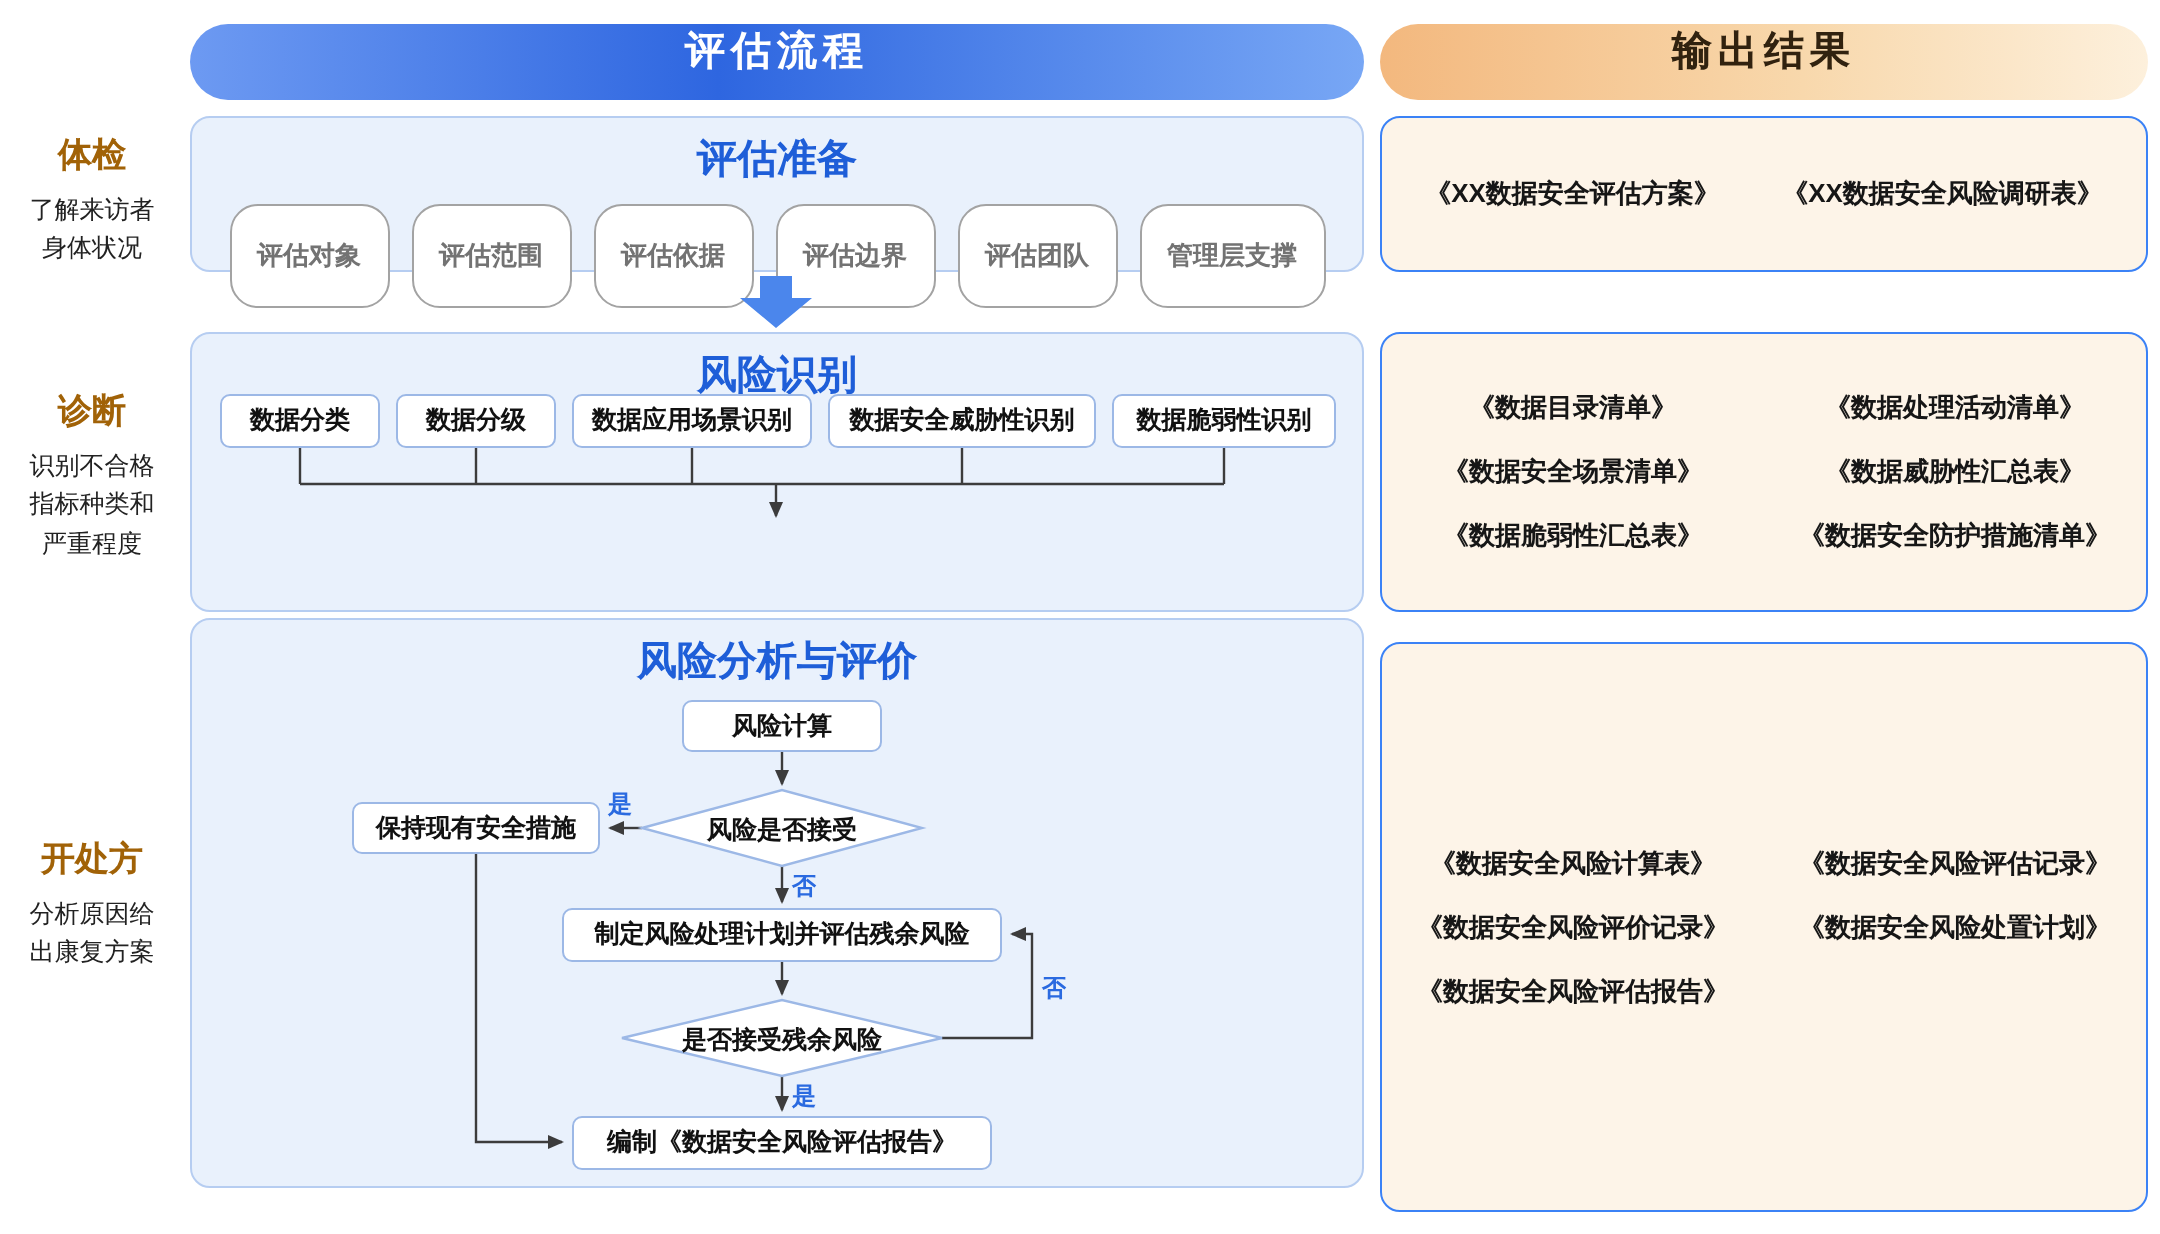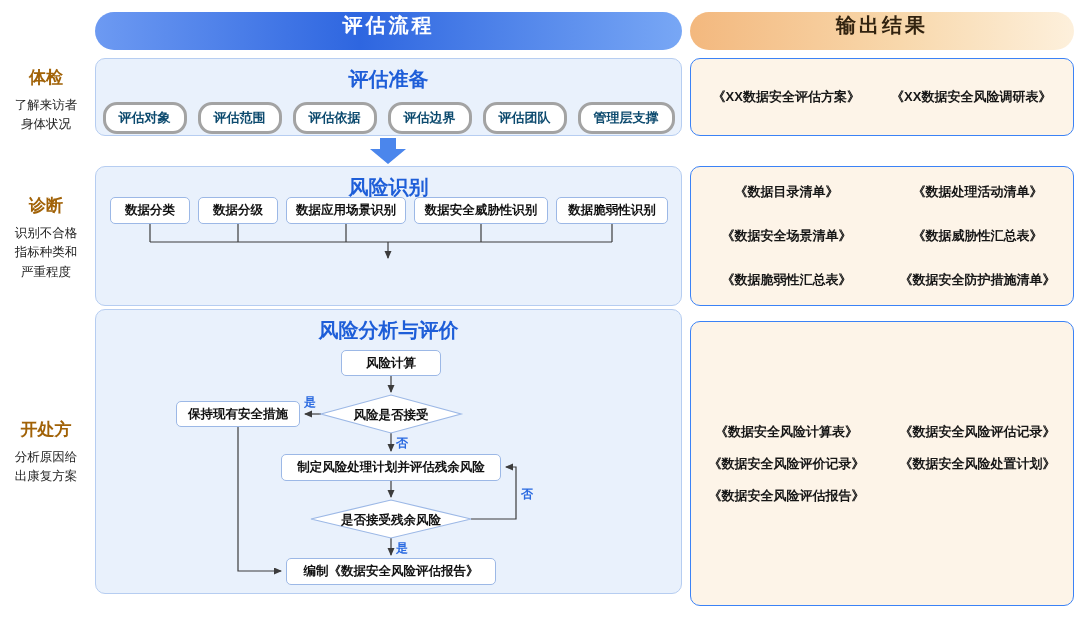--- a/index.html
+++ b/index.html
@@ -12,28 +12,28 @@
   .hdr-orange { left:690px; width:384px; color:#31220f; background:linear-gradient(90deg,#f3b87e 0%,#f8d8ac 55%,#fdf0dc 100%); }
 
   
   .sec { position:absolute; border-radius:10px; }
   .sec-blue { left:95px; width:587px; background:#e9f1fc; border:1px solid #b6cdf1; }
   .sec-orange { left:690px; width:384px; background:#fdf4e8; border:1px solid #3b82f6; }
   #prep { top:58px; height:78px; }
   #identify { top:166px; height:140px; }
   #analysis { top:309px; height:285px; }
   #out1 { top:58px; height:78px; display:flex; align-items:center; justify-content:space-around; padding:0 6px; }
-  #out2 { top:166px; height:140px; display:grid; grid-template-columns:1fr 1fr; align-content:center; justify-items:center; row-gap:26px; }
+  #out2 { top:166px; height:140px; display:grid; grid-template-columns:1fr 1fr; align-content:center; justify-items:center; row-gap:14px; }
   #out3 { top:309px; height:285px; display:grid; grid-template-columns:1fr 1fr; align-content:center; justify-items:center; row-gap:14px;margin-top:12px; }
 
   .sec-title { color:#1e5ed8; font-size:20px; font-weight:bold; text-align:center; padding-top:7px; }
 
   
   .pill-row { display:flex; justify-content:center; gap:11px; margin-top:9px; }
-  .pill { background:#fff; border:3px solid #a3a3a3; border-radius:14px; padding:4px 13px; font-size:13px; font-weight:bold; color:#0c4a6e; white-space:nowrap; }
+  .pill { background:#fff; border:1px solid #a3a3a3; border-radius:14px; padding:16px 13px; font-size:13px; font-weight:bold; color:#737373; white-space:nowrap; }
 
   
   .fbox { position:absolute; background:#fff; border:1px solid #9cb8e6; border-radius:5px; display:flex; align-items:center; justify-content:center; font-size:12.5px; font-weight:bold; color:#111; white-space:nowrap; }
   .dtext { position:absolute; font-size:12.5px; font-weight:bold; text-align:center; color:#111; white-space:nowrap; }
   .lab { position:absolute; font-size:12px; font-weight:bold; color:#2a6ae0; }
 
   .wires { position:absolute; left:0; top:0; }
 
   
   .side { position:absolute; left:0; width:92px; text-align:center; }

